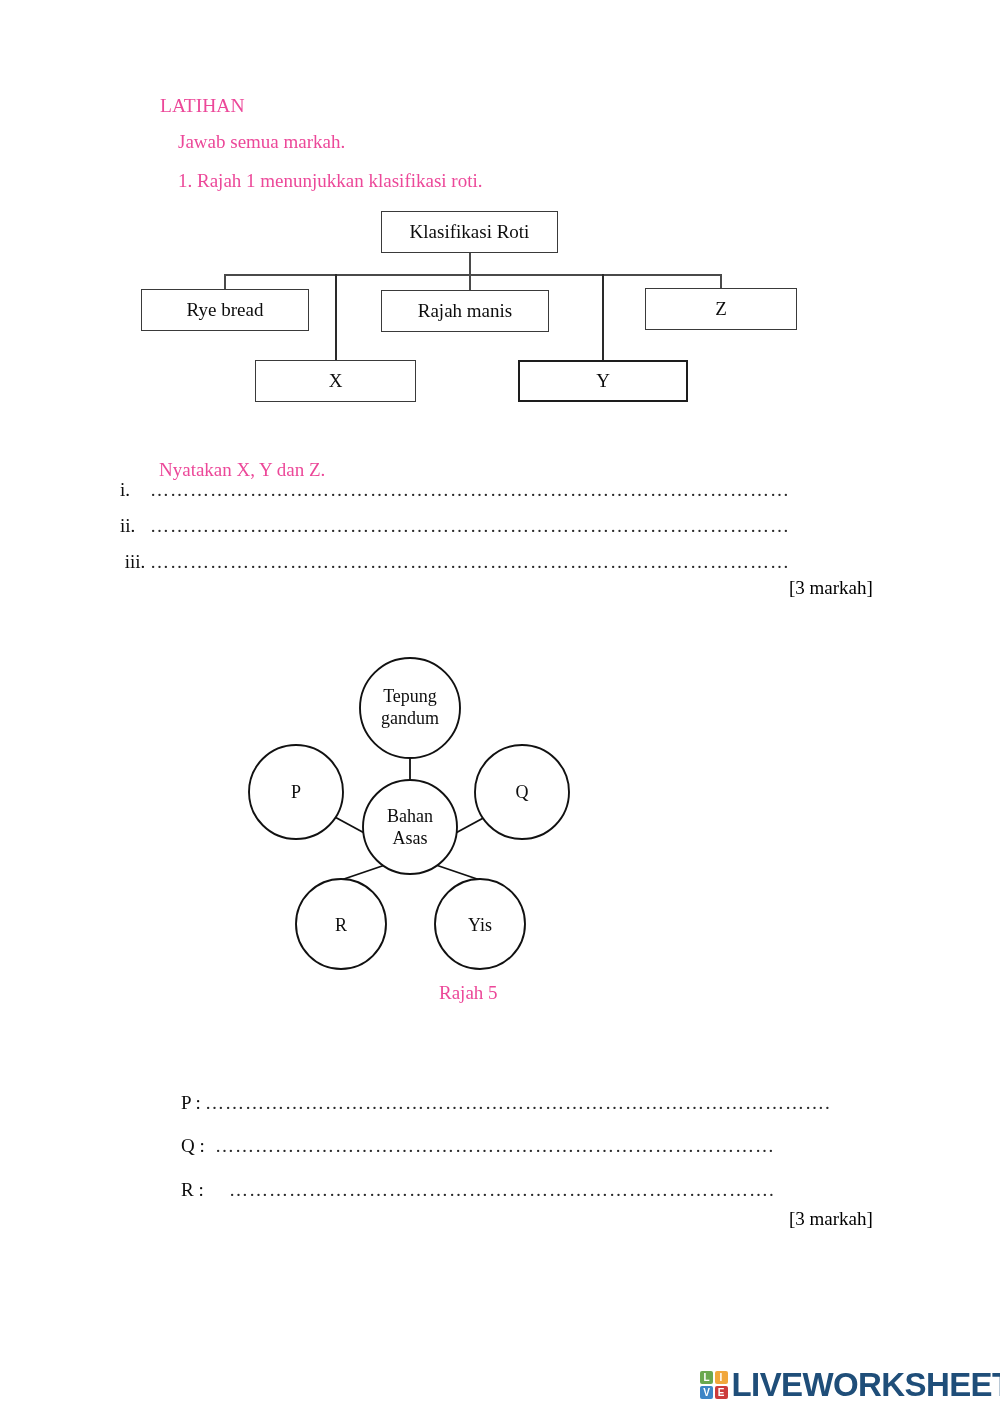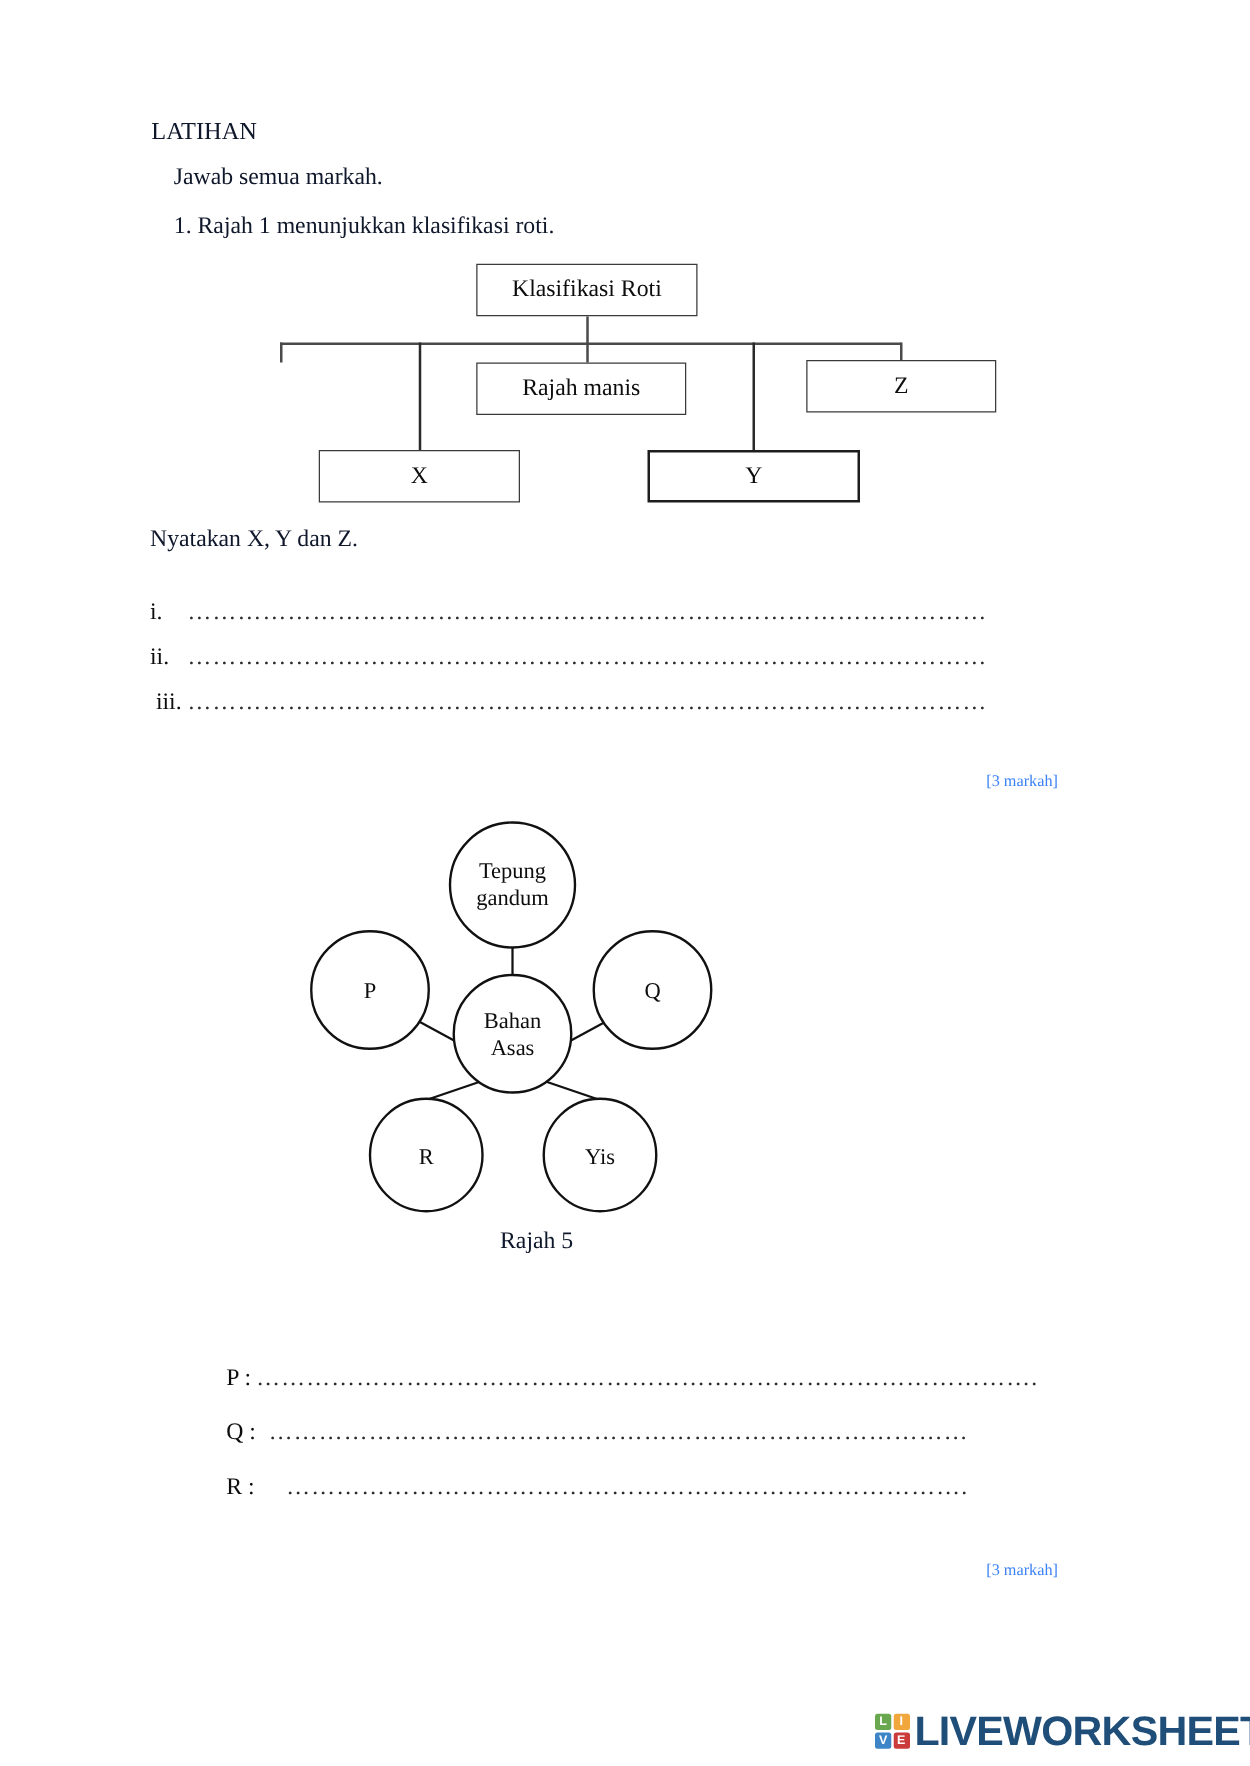--- a/index.html
+++ b/index.html
@@ -18,37 +18,37 @@
     height: 1413px;
     background: #ffffff;
     overflow: hidden;
   }
 
   
   .txt {
     position: absolute;
     font-size: 19px;
     line-height: 1.2;
-    color: #0f172a;
+    color: #ec4899;
     white-space: nowrap;
+    margin-left: 39px;
   }
   .title-latihan { left: 121px; top: 94px; font-size: 19.5px; }
   .jawab        { left: 139px; top: 131px; }
   .q1-line      { left: 139px; top: 170px; }
-  .nyatakan     { left: 120px; top: 421px; }
+  .nyatakan     { left: 120px; top: 459px; }
   .q2-line      { left: 121px; top: 622px; }
   .rajah2-cap   { left: 400px; top: 982px; }
   .apakah       { left: 181px; top: 1046px; }
 
   .markah {
     position: absolute;
-    font-size: 13px;
-    color: #3b82f6;
+    font-size: 19px;
+    color: #000000;
     white-space: nowrap;
-    margin-top: 40px;
   }
   .markah-1 { left: 789px; top: 577px; }
   .markah-2 { left: 789px; top: 1208px; }
 
   
   .node {
     position: absolute;
     box-sizing: border-box;
     border: 1.4px solid #3a3a3a;
     background: #ffffff;
@@ -194,20 +194,21 @@
 
   <div class="conn conn-v c-root-stem"></div>
   <div class="conn conn-h c-bus"></div>
   <div class="conn conn-v c-rye"></div>
   <div class="conn conn-v c-roti"></div>
   <div class="conn conn-v c-z"></div>
   <div class="conn conn-v conn-dark c-x"></div>
   <div class="conn conn-v conn-dark c-y"></div>
 
   <div class="node node-root">Klasifikasi Roti</div>
+  <div class="node node-rye">Rye bread</div>
   <div class="node node-roti">Rajah manis</div>
   <div class="node node-z">Z</div>
   <div class="node node-x">X</div>
   <div class="node node-y bold-border">Y</div>
 
   <div class="txt nyatakan">Nyatakan X, Y dan Z.</div>
 
   <div class="ansrow row-i">
     <span class="lbl lbl-i">i.</span>
     <span class="dots dots-i">……………………………………………………………………………………</span>

